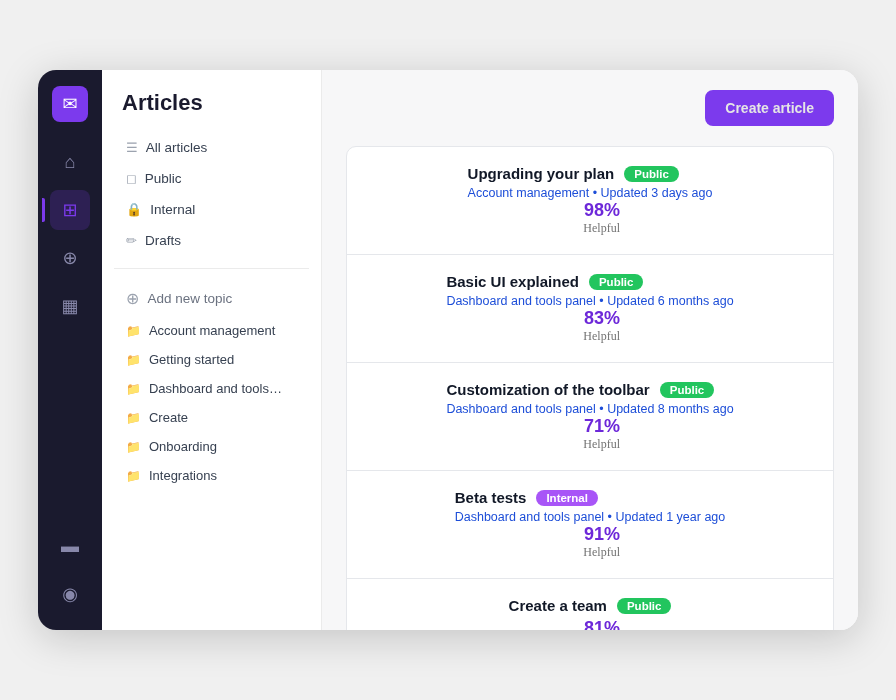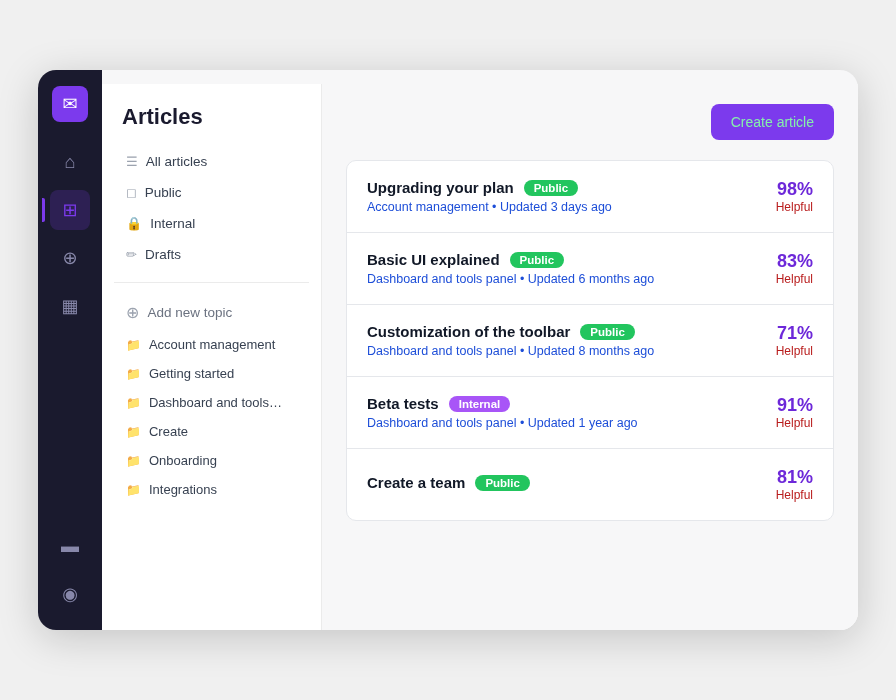--- a/index.html
+++ b/index.html
@@ -75,21 +75,20 @@
       background: #7c3aed;
       border-radius: 0 2px 2px 0;
     }
     .sidebar-spacer { flex: 1; }
     
     .main-area {
       flex: 1;
       display: flex;
       background: #f7f7f8;
       overflow: hidden;
-      margin-top: 14px;
     }
     
     .left-panel {
       width: 220px;
       background: white;
       border-right: 1px solid #ebebeb;
       padding: 20px 0;
       flex-shrink: 0;
       overflow-y: auto;
     }
@@ -99,26 +98,26 @@
       align-items: center;
       justify-content: space-between;
     }
     .page-title {
       font-size: 22px;
       font-weight: 700;
       color: #1a1a2e;
     }
     .create-btn {
       background: #7c3aed;
-      color: #86efac;
+      color: #e5e5e5;
       border: none;
       border-radius: 8px;
       padding: 10px 20px;
       font-size: 14px;
-      font-weight: 400;
+      font-weight: 700;
       cursor: pointer;
       white-space: nowrap;
     }
     .nav-section {
       padding: 0 12px;
     }
     .nav-item {
       display: flex;
       align-items: center;
       gap: 8px;
@@ -175,20 +174,21 @@
       border: 1px solid #e5e7eb;
       overflow: hidden;
     }
     .article-row {
       display: flex;
       align-items: center;
       padding: 18px 20px;
       border-bottom: 1px solid #e5e7eb;
       cursor: pointer;
       transition: background 0.1s;
+      flex-direction: column;
     }
     .article-row:last-child { border-bottom: none; }
     .article-info { flex: 1; }
     .article-title-row {
       display: flex;
       align-items: center;
       gap: 10px;
       margin-bottom: 4px;
     }
     .article-title {
@@ -214,21 +214,22 @@
       min-width: 60px;
     }
     .stat-pct {
       font-size: 18px;
       font-weight: 700;
       color: #6d28d9;
       text-align: right;
     }
     .stat-label {
       font-size: 12px;
-      color: #b91c1c;
+      color: #737373;
+      font-family: Liberation Serif, serif;
     }
   </style>
 </head>
 <body>
 
 <div class="browser-frame">
   <div class="app-layout">
 
     <div class="sidebar">
       <div class="sidebar-logo">

